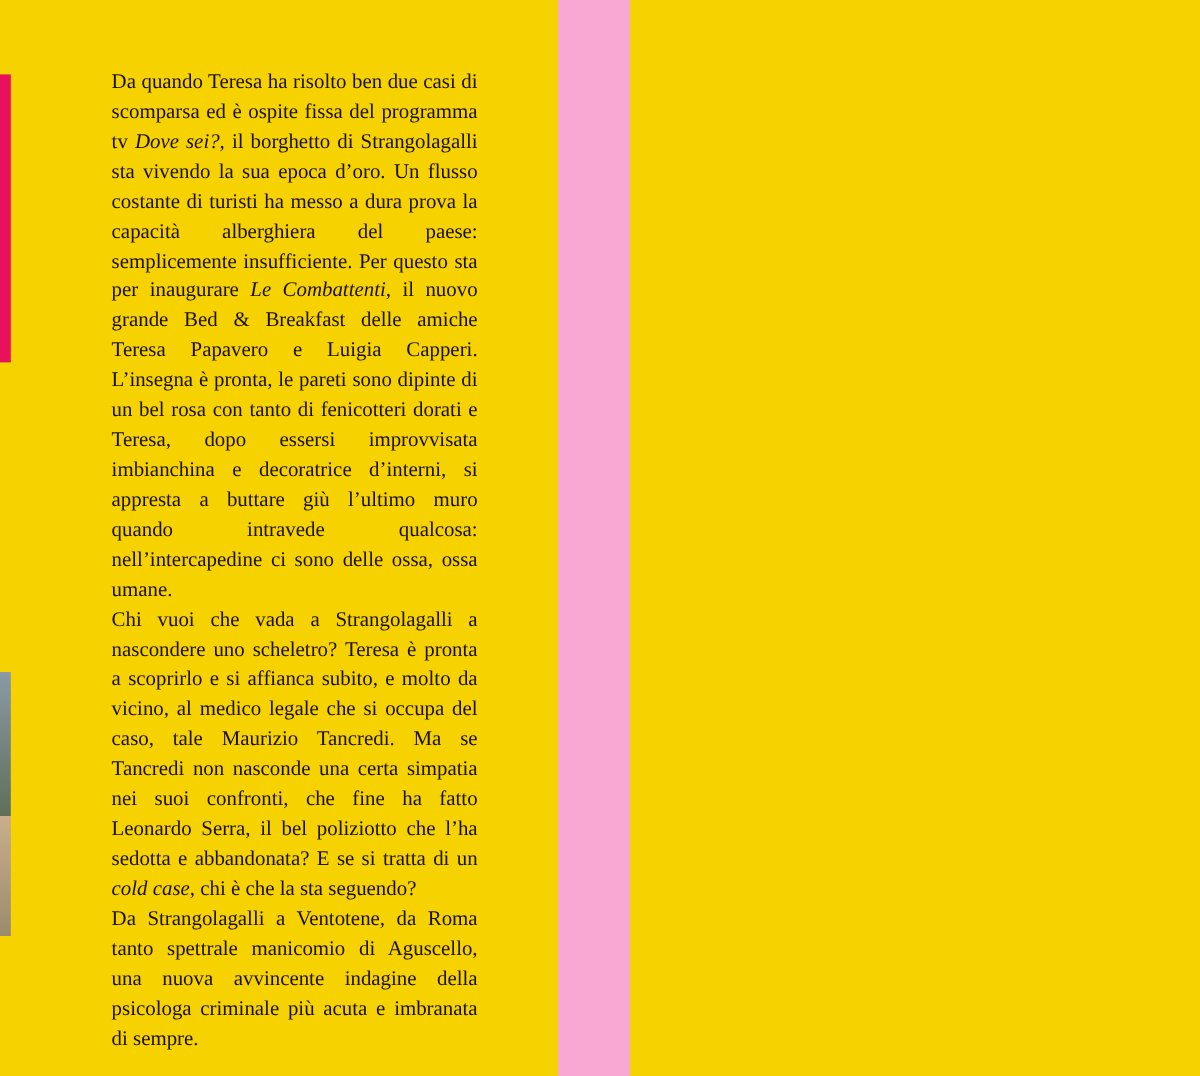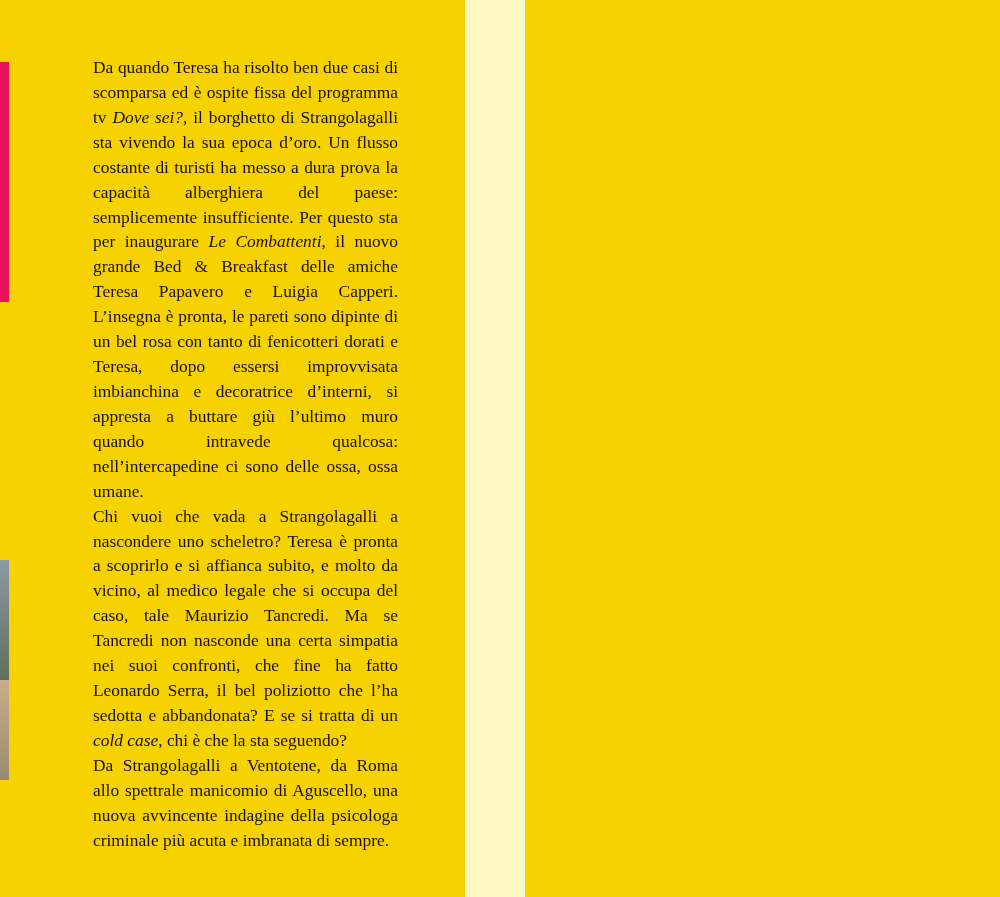--- a/index.html
+++ b/index.html
@@ -10,21 +10,21 @@
   body {
     width: 1000px;
     height: 897px;
     font-family: "Liberation Serif", serif;
     overflow: hidden;
   }
   .page {
     position: relative;
     width: 1000px;
     height: 897px;
-    background: #fef9c3;
+    background: #f9a8d4;
   }
   
   .panel-left {
     position: absolute;
     left: 0;
     top: 0;
     width: 465px;
     height: 897px;
     background: #f5d200;
   }
@@ -78,21 +78,21 @@
   <div class="panel-left">
     <div class="edge-strip">
       <div class="seg seg-pink"></div>
       <div class="seg seg-photo"></div>
       <div class="seg seg-photo2"></div>
     </div>
 
     <div class="blurb">
       <p>Da quando Teresa ha risolto ben due casi di scomparsa ed è ospite fissa del programma tv <em>Dove sei?</em>, il borghetto di Strangolagalli sta vivendo la sua epoca d’oro. Un flusso costante di turisti ha messo a dura prova la capacità alberghiera del paese: semplicemente insufficiente. Per questo sta per inaugurare <em>Le Combattenti</em>, il nuovo grande Bed &amp; Breakfast delle amiche Teresa Papavero e Luigia Capperi. L’insegna è pronta, le pareti sono dipinte di un bel rosa con tanto di fenicotteri dorati e Teresa, dopo essersi improvvisata imbianchina e decoratrice d’interni, si appresta a buttare giù l’ultimo muro quando intravede qualcosa: nell’intercapedine ci sono delle ossa, ossa umane.</p>
       <p>Chi vuoi che vada a Strangolagalli a nascondere uno scheletro? Teresa è pronta a scoprirlo e si affianca subito, e molto da vicino, al medico legale che si occupa del caso, tale Maurizio Tancredi. Ma se Tancredi non nasconde una certa simpatia nei suoi confronti, che fine ha fatto Leonardo Serra, il bel poliziotto che l’ha sedotta e abbandonata? E se si tratta di un <em>cold case</em>, chi è che la sta seguendo?</p>
-      <p>Da Strangolagalli a Ventotene, da Roma allo spettrale manicomio di Aguscello, una nuova avvincente indagine della psicologa criminale più acuta e imbranata di sempre.</p>
+      <p>Da Strangolagalli a Ventotene, da Roma tanto spettrale manicomio di Aguscello, una nuova avvincente indagine della psicologa criminale più acuta e imbranata di sempre.</p>
     </div>
   </div>
 
   <div class="panel-right">
 
     
 
     
 
     

